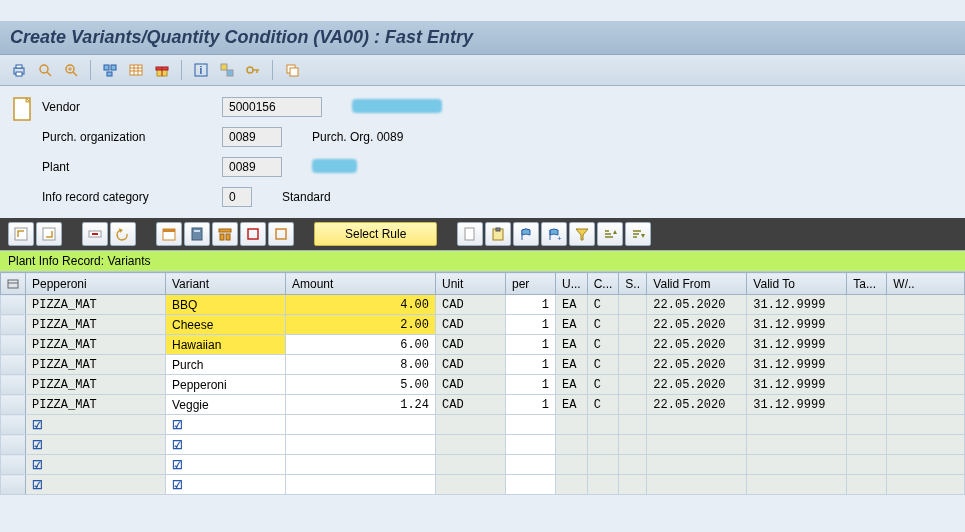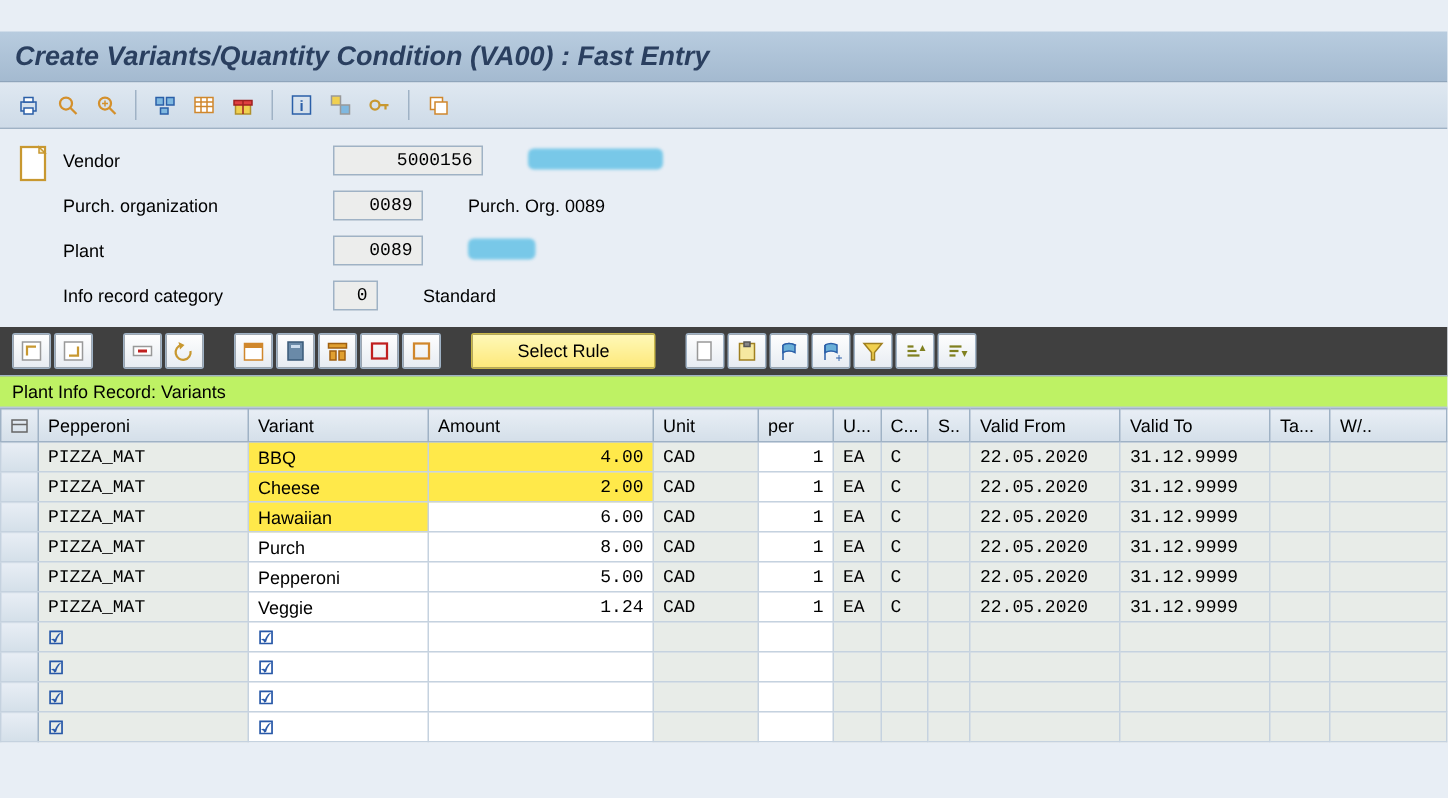--- a/index.html
+++ b/index.html
@@ -52,24 +52,23 @@
     width: 22px; height: 28px;
     flex-shrink: 0;
   }
   .form-rows { display: flex; flex-direction: column; gap: 8px; }
   .form-row { display: flex; align-items: center; height: 22px; }
   .form-label { width: 180px; }
   .form-input {
     background: #ecedec;
     border: 1px solid #9fb2c5;
     padding: 2px 6px;
-    font-family: Liberation Mono, monospace;
+    font-family: Liberation Sans, sans-serif;
     font-size: 12px;
     height: 20px;
-    text-align: right;
   }
   .form-desc { margin-left: 30px; text-align: center; }
   .redacted {
     background: #78c8e8;
     border-radius: 4px;
     display: inline-block;
     height: 14px;
     filter: blur(1px);
   }
   .mid-toolbar {

